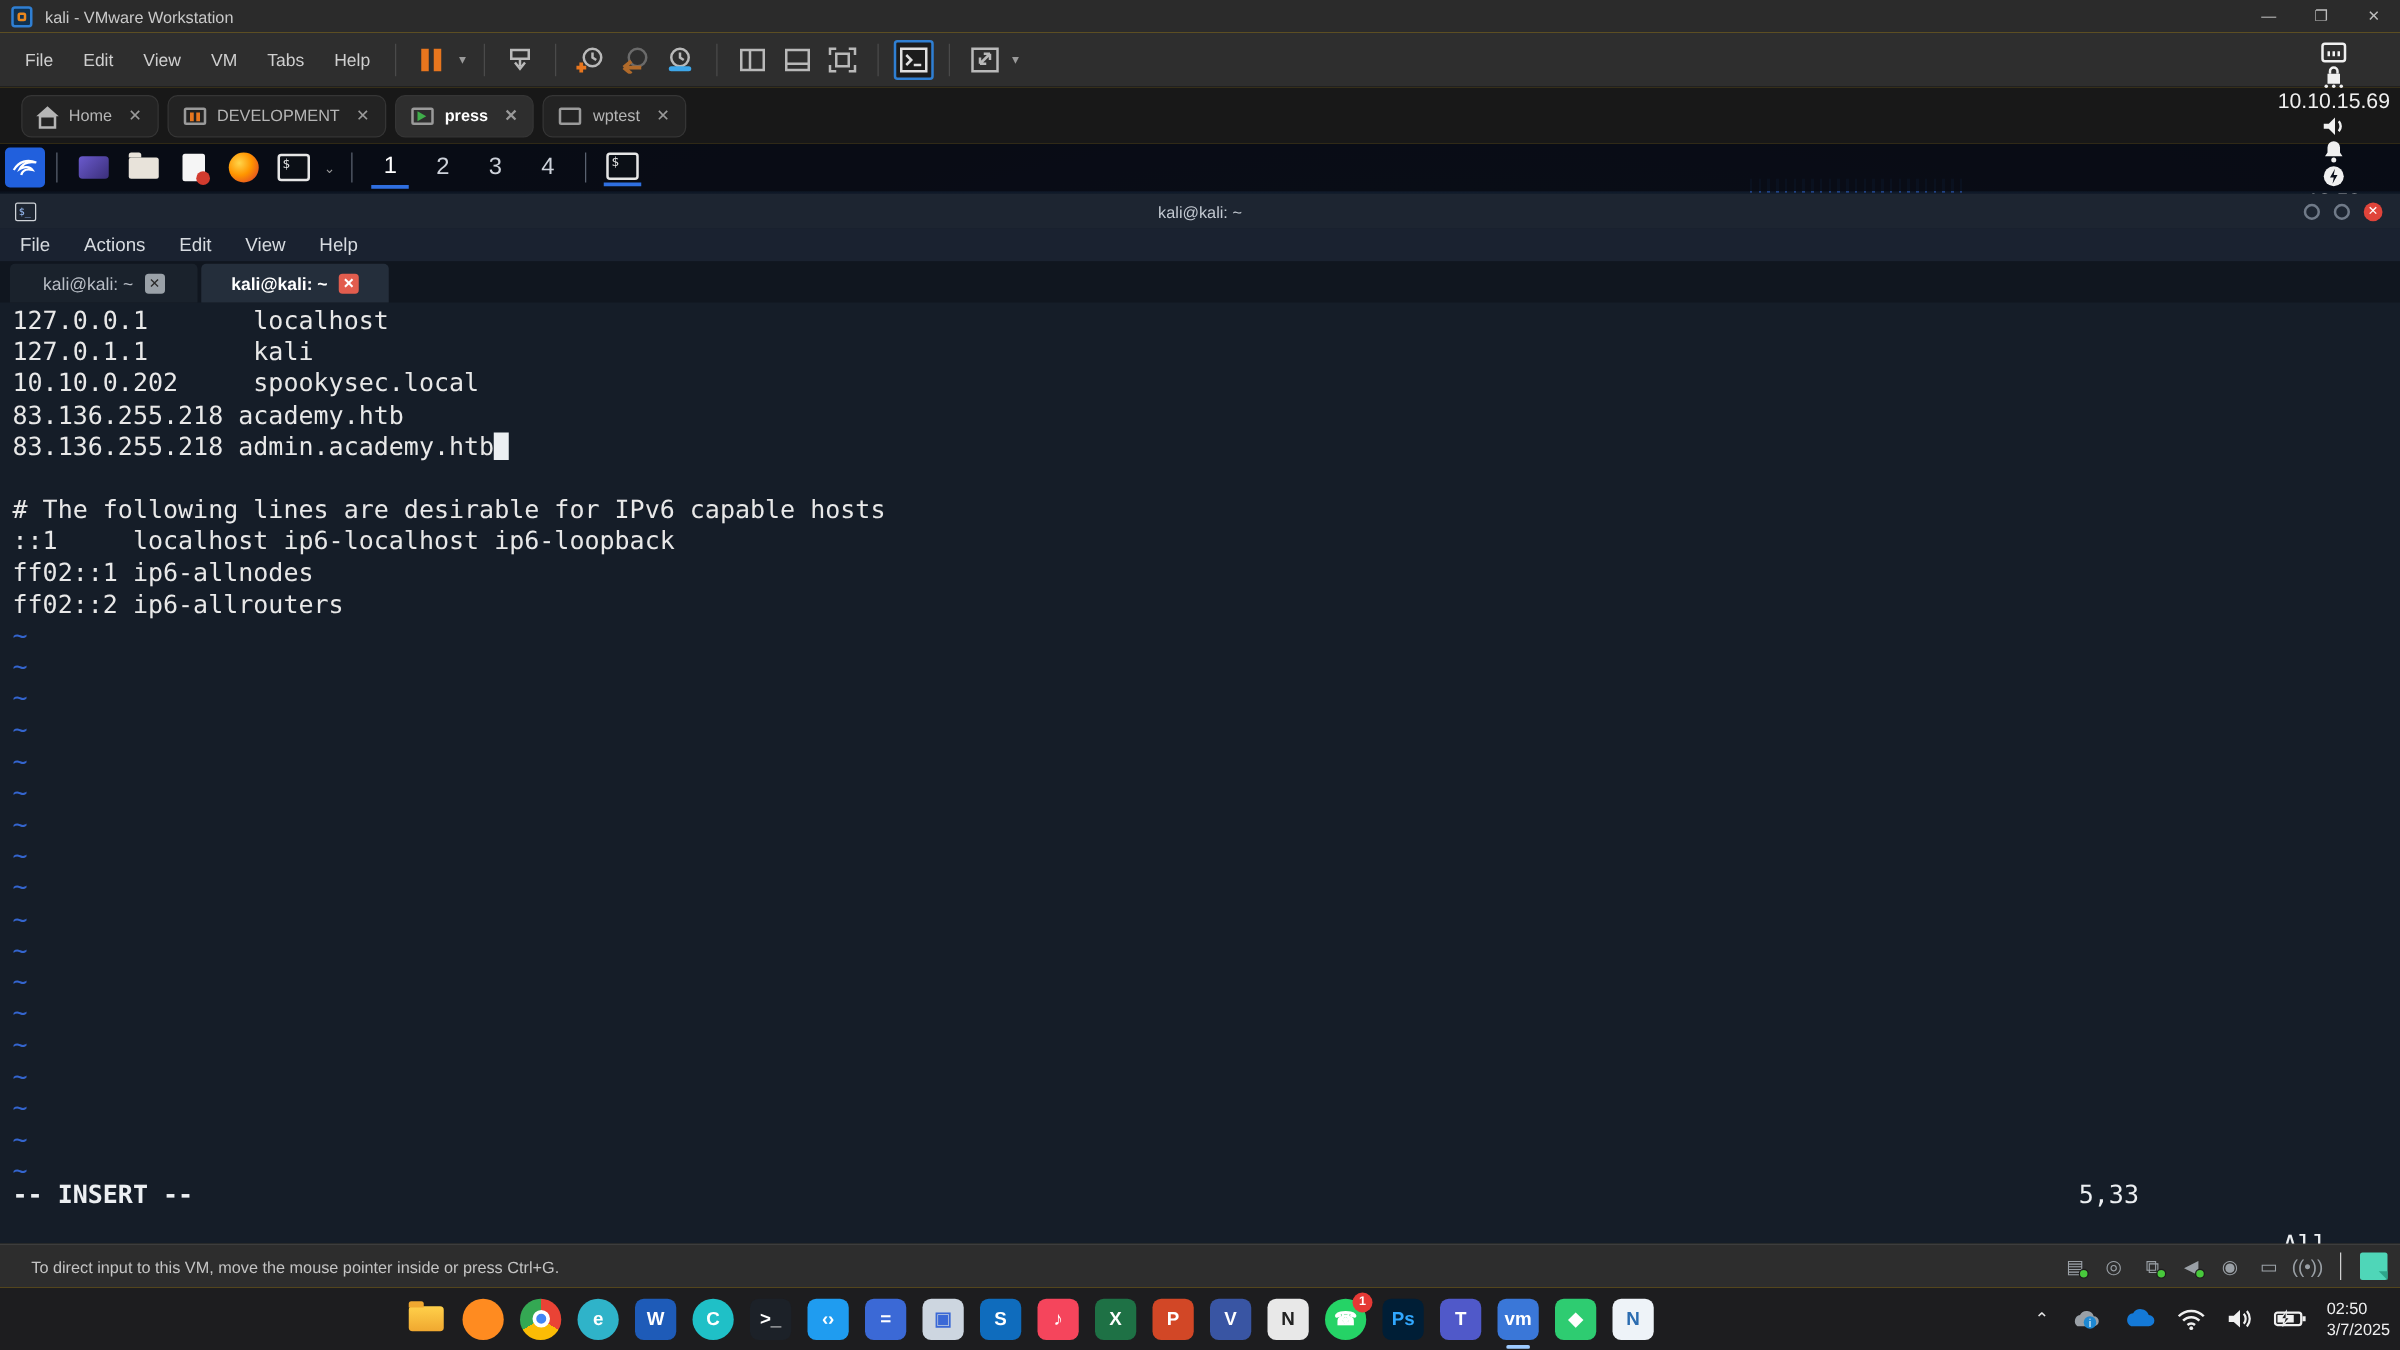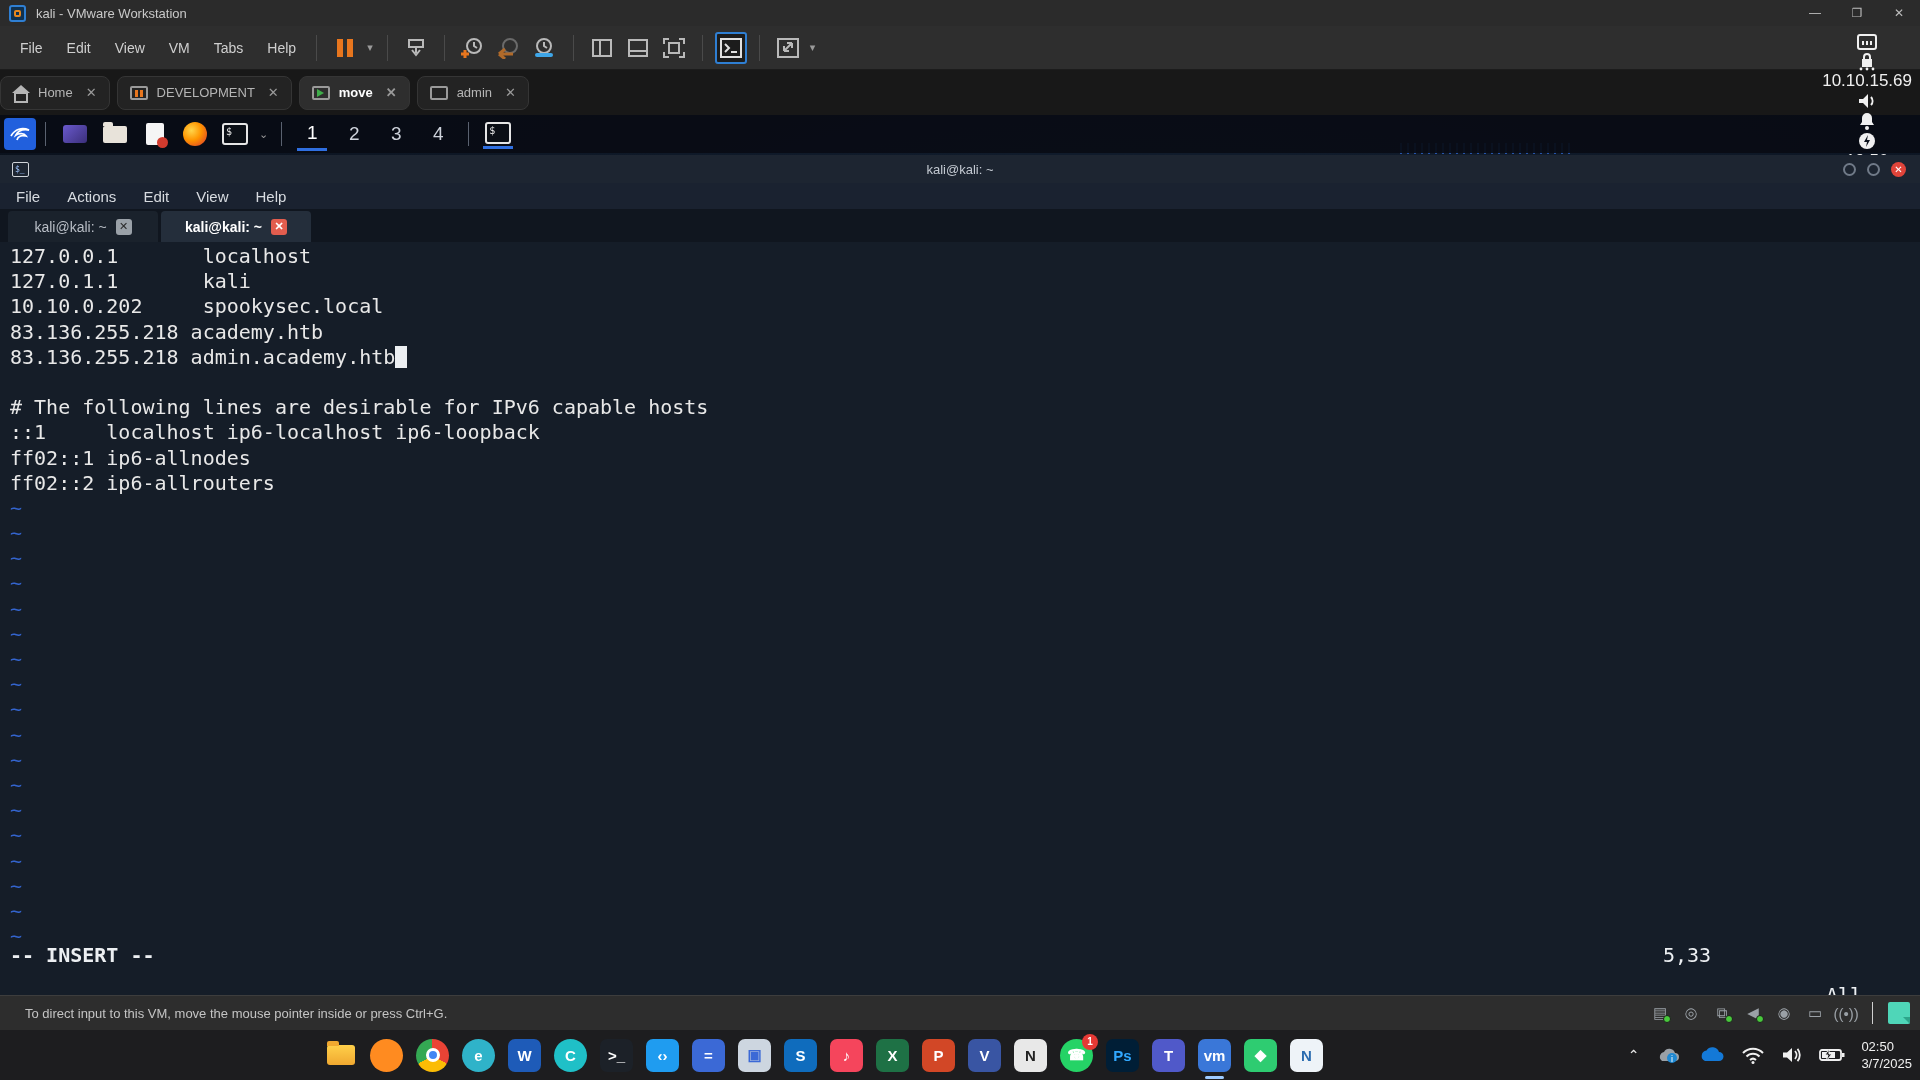--- a/index.html
+++ b/index.html
@@ -26,21 +26,21 @@
   .tbtn { height:32px; min-width:32px; display:flex; align-items:center; justify-content:center;
     border-radius:3px; margin:0 2px; }
   .tbtn.active { border:2px solid #2f7fd3; background:#1c1c1c; }
   .pausebars { display:flex; gap:4px; }
   .pausebars i { display:block; width:6px; height:18px; background:#e8761e; }
   .caret { color:#9a9a9a; font-size:11px; margin:0 4px; }
   svg.ticon { display:block; }
 
   
   .vmw-tabbar { position:absolute; left:0; top:70px; width:1920px; height:45px; background:#181818;
-    display:flex; align-items:center; gap:7px; padding-left:0; }
+    display:flex; align-items:center; gap:7px; padding-left:17px; }
   .vmtab { height:34px; display:flex; align-items:center; gap:9px; padding:0 12px;
     background:#232323; border:1px solid #353535; border-radius:8px; color:#b5b5b5; font-size:13px; }
   .vmtab.active { background:#2e2e2e; color:#fff; font-weight:bold; }
   .vmtab .x { color:#9a9a9a; font-size:13px; margin-left:4px; }
   .mon { width:18px; height:14px; border:2px solid #9a9a9a; border-radius:2px; position:relative; }
   .mon .play { position:absolute; left:3px; top:1px; width:0; height:0;
     border-left:7px solid #3fae4a; border-top:4px solid transparent; border-bottom:4px solid transparent; }
   .mon .pp { position:absolute; left:3px; top:2px; display:flex; gap:2px; }
   .mon .pp i { width:3px; height:7px; background:#e8761e; display:block; }
   .home-ic { width:16px; height:14px; position:relative; }
@@ -262,26 +262,26 @@
             <i></i>
           </span>
         </span>
         <span>DEVELOPMENT</span>
         <span class="x">✕</span>
       </div>
       <div class="vmtab active">
         <span class="mon">
           <span class="play"></span>
         </span>
-        <span>move</span>
+        <span>press</span>
         <span class="x">✕</span>
       </div>
       <div class="vmtab">
         <span class="mon"></span>
-        <span>admin</span>
+        <span>wptest</span>
         <span class="x">✕</span>
       </div>
     </div>
 
   <div class="vm-display">
     <div class="waveform"></div>
 
     <div class="kali-panel">
       <span class="kali-logo">
         <svg width="22" height="22" viewBox="0 0 22 22">

